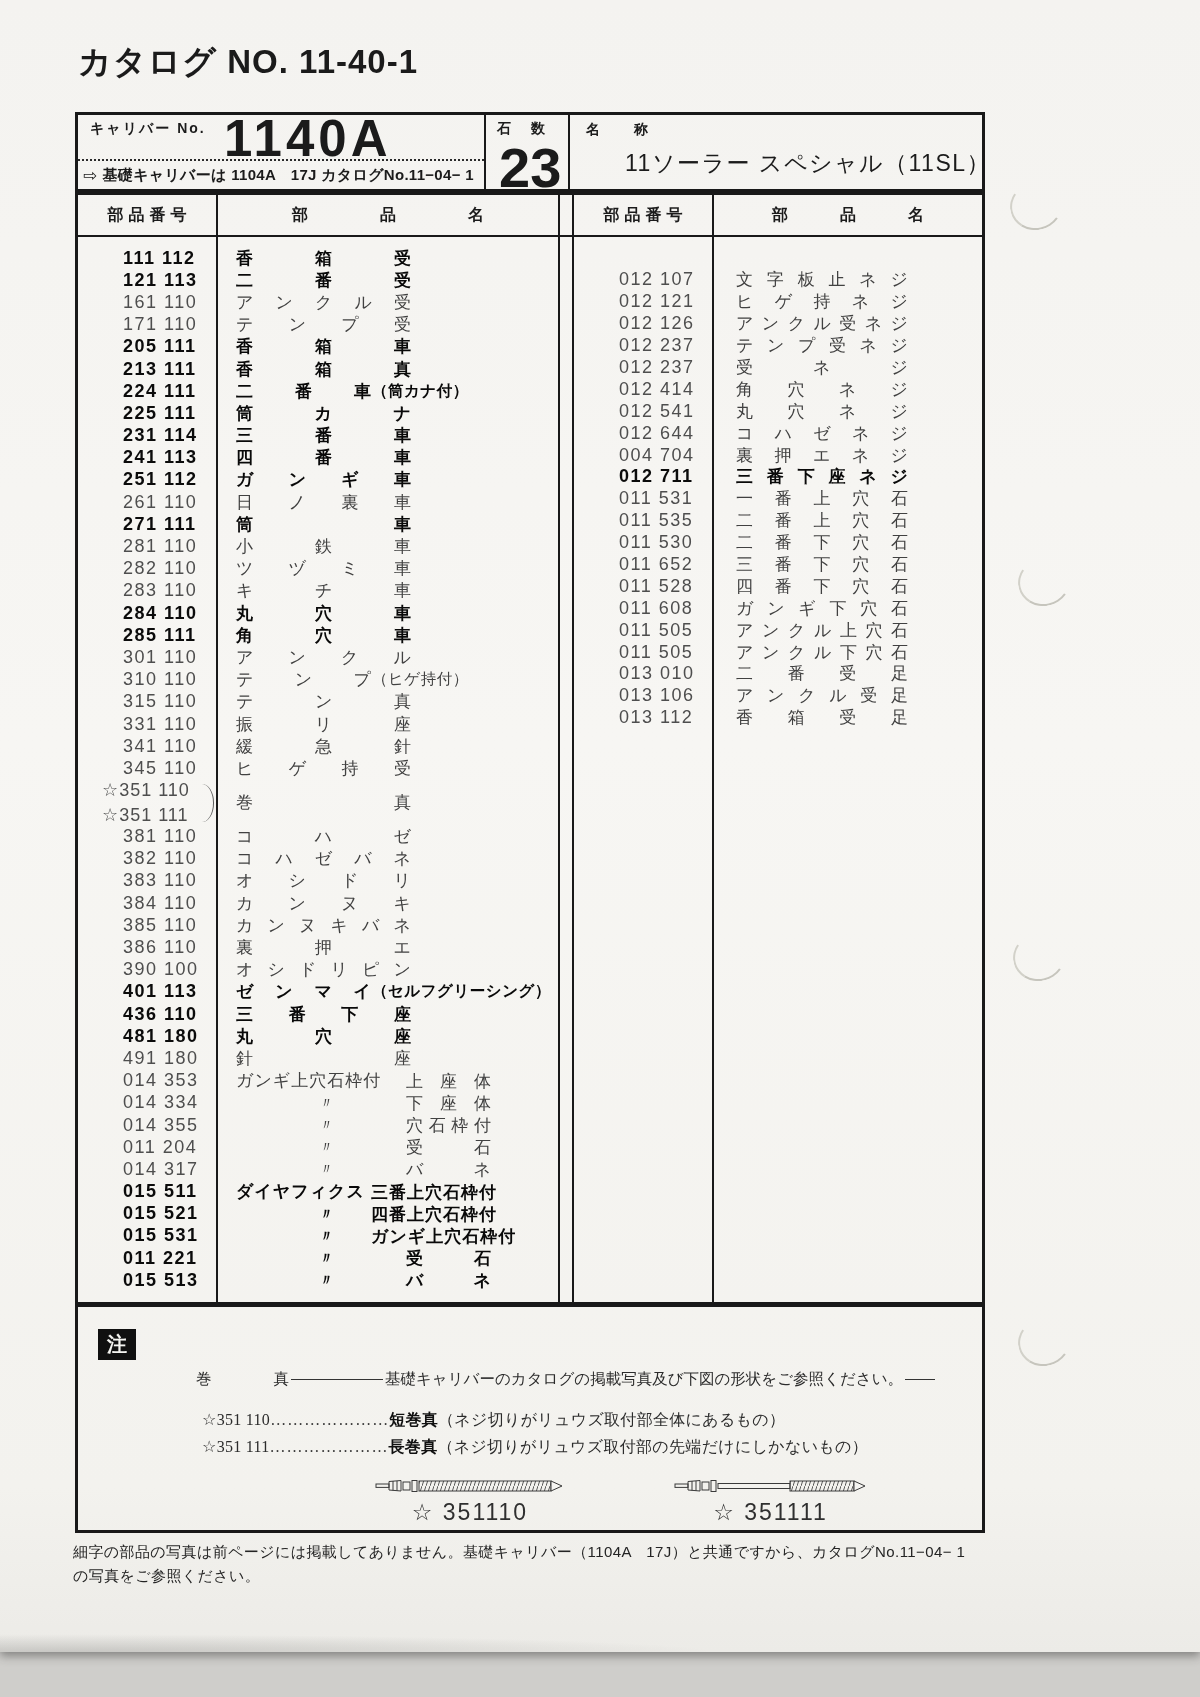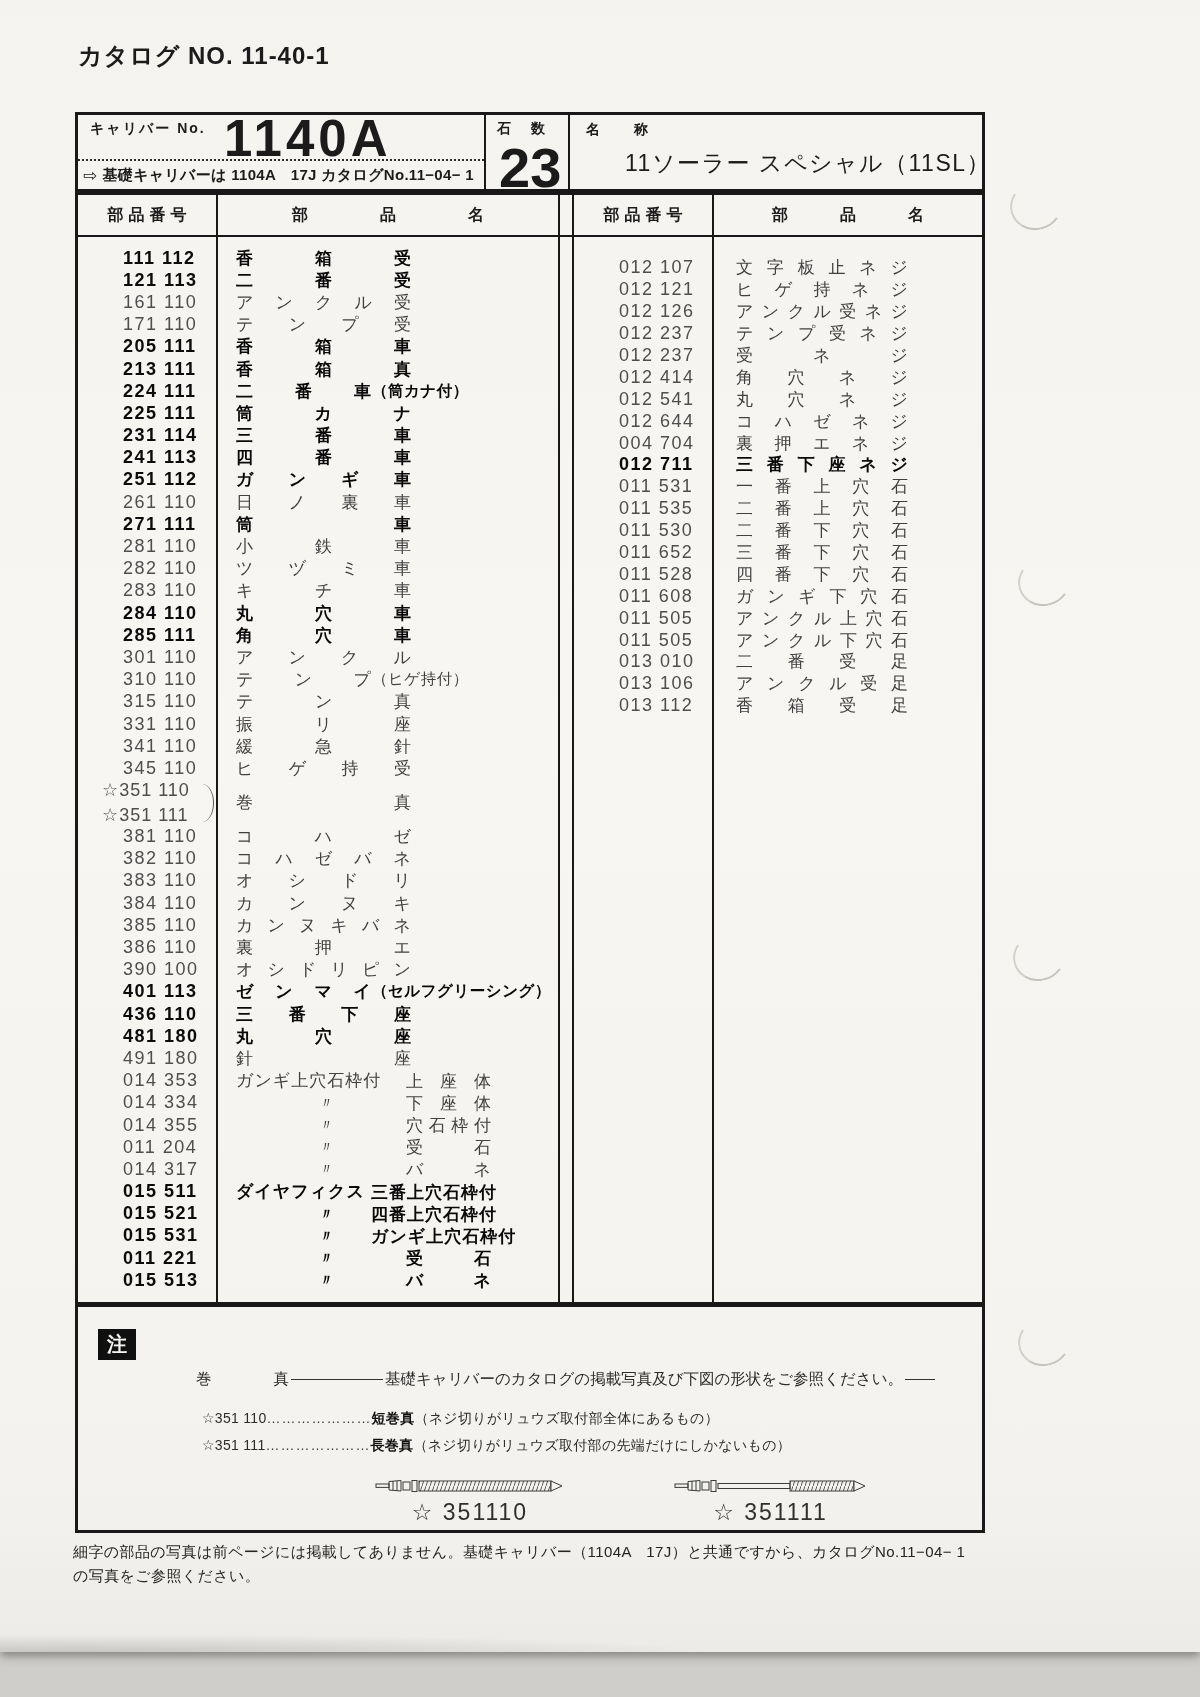--- a/index.html
+++ b/index.html
@@ -3,21 +3,21 @@
 <meta charset="utf-8">
 <style>
   html,body{margin:0;padding:0;background:#cfcecb;font-family:"Liberation Sans","DejaVu Sans",sans-serif;color:#1b1b1b;}
   .page{position:relative;width:1200px;height:1697px;background:#cfcecb;overflow:hidden;}
   .paper{position:absolute;left:0;top:0;width:1200px;height:1652px;
          background:linear-gradient(180deg,#f4f3f0 0%,#f7f6f3 45%,#f3f2ee 90%,#ecebe7 100%);
          box-shadow:0 4px 9px rgba(40,40,40,.45);}
   .paper:after{content:"";position:absolute;left:0;bottom:0;width:60%;height:18px;
          background:radial-gradient(ellipse at 10% 100%, rgba(90,90,88,.25), transparent 70%);}
 
-  .doc-title{position:absolute;left:78px;top:40px;font-size:24px;font-weight:800;letter-spacing:1px;white-space:nowrap;}
+  .doc-title{position:absolute;left:78px;top:40px;font-size:33px;font-weight:800;letter-spacing:1px;white-space:nowrap;}
 
   
   .hdr{position:absolute;left:75px;top:112px;width:910px;height:80px;border:3px solid #191919;box-sizing:border-box;display:flex;background:transparent;}
   .hc1{width:406px;position:relative;border-right:2px solid #191919;display:flex;flex-direction:column;}
   .hc1-top{flex:1;position:relative;}
   .cal-label{position:absolute;left:12px;top:5px;font-size:14px;font-weight:700;letter-spacing:2px;}
   .cal-no{position:absolute;left:146px;top:-6px;font-size:51px;font-weight:800;letter-spacing:4px;}
   .hc1-bot{height:28px;border-top:2px dotted #2a2a2a;display:flex;align-items:center;padding-left:5px;font-size:15px;font-weight:700;white-space:nowrap;letter-spacing:.3px;}
   .arrow{font-size:17px;margin-right:5px;font-weight:400;}
   .hc2{width:82px;border-right:2px solid #191919;position:relative;}
@@ -34,21 +34,21 @@
   .hl{position:absolute;left:0;right:0;top:40px;height:2px;background:#191919;}
   .ch{position:absolute;top:0;height:40px;display:flex;align-items:center;justify-content:center;font-weight:700;font-size:16px;}
   .ch span{white-space:nowrap;}
   .ch.n1{left:0;width:138px;} .ch.n2{left:496px;width:138px;}
   .ch.n1 span,.ch.n2 span{letter-spacing:5px;margin-right:-5px;}
   .ch.m1{left:140px;width:340px;} .ch.m2{left:636px;width:268px;}
   .ch.m1 span{letter-spacing:72px;margin-right:-72px;}
   .ch.m2 span{letter-spacing:52px;margin-right:-52px;}
 
   .body-l{position:absolute;left:0;top:42px;width:480px;padding-top:10px;}
-  .body-r{position:absolute;left:496px;top:42px;right:0;padding-top:20px;}
+  .body-r{position:absolute;left:496px;top:42px;right:0;padding-top:32px;}
   .prow{height:22.2px;display:flex;align-items:center;}
   .body-r .prow{height:21.9px;}
   .num{width:138px;box-sizing:border-box;padding-left:45px;font-size:18px;letter-spacing:1.5px;color:#4e4e4e;white-space:nowrap;flex:none;}
   .prow.b .num{color:#0b0b0b;font-weight:700;}
   .pname{flex:1;position:relative;padding-left:20px;font-size:17px;color:#414141;}
   .body-r .pname{padding-left:24px;}
   .prow.b .pname{color:#090909;font-weight:700;}
   .spread{display:inline-flex;justify-content:space-between;vertical-align:middle;}
   .spread i,.tail i{font-style:normal;}
   .sfx{font-size:15.5px;margin-left:1px;white-space:nowrap;letter-spacing:.5px;}
@@ -63,21 +63,21 @@
   .sg-brace{position:absolute;left:124px;top:4px;width:11px;height:38px;border-right:1.6px solid #5a5a5a;border-radius:0 14px 14px 0/0 22px 22px 0;}
   .sg-name{flex:1;padding-left:20px;display:flex;align-items:center;font-size:17px;color:#414141;}
 
   
   .note{position:absolute;left:75px;top:1305px;width:910px;height:228px;border:3px solid #191919;border-top-width:2px;box-sizing:border-box;}
   .badge{position:absolute;left:20px;top:22px;width:38px;height:31px;background:#101010;color:#f4f4f0;font-size:20px;font-weight:700;display:flex;align-items:center;justify-content:center;}
   .stem-title{position:absolute;left:118px;top:62px;font-size:15.5px;color:#2c2c2c;display:flex;align-items:center;white-space:nowrap;}
   .sp60{display:inline-block;width:62px;}
   .hline{display:inline-block;height:1.6px;background:#333;vertical-align:middle;margin:0 2px;}
   .w90{width:92px;} .w28{width:30px;}
-  .variant{position:absolute;left:124px;font-size:14px;color:#2c2c2c;white-space:nowrap;letter-spacing:.3px;}
+  .variant{position:absolute;left:124px;font-size:16px;color:#2c2c2c;white-space:nowrap;letter-spacing:.3px;font-family:Liberation Serif, serif;}
   .variant.v1{top:103px;} .variant.v2{top:130px;}
   .variant b{color:#111;}
   .variant .leader{letter-spacing:1px;color:#3a3a3a;}
   .stem{position:absolute;top:167px;text-align:center;}
   .stem.s1{left:292px;width:200px;} .stem.s2{left:590px;width:205px;}
   .stem-label{font-size:23px;color:#2f2f2f;letter-spacing:2px;margin-top:1px;}
   .stem svg{display:block;margin:0 auto;}
 
   
   .footer{position:absolute;left:73px;top:1540px;font-size:15px;line-height:23.6px;color:#242424;letter-spacing:.4px;white-space:nowrap;}

